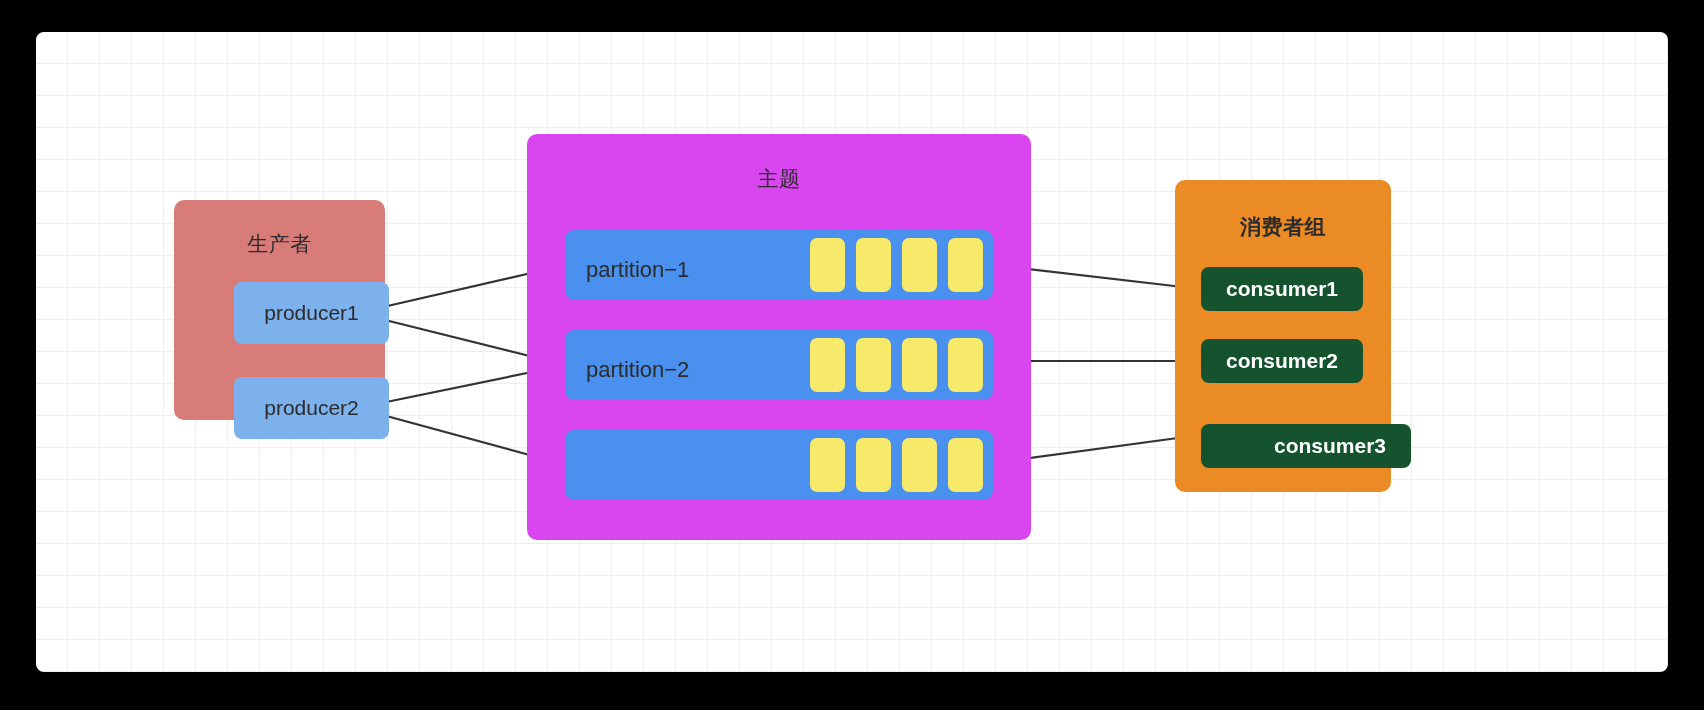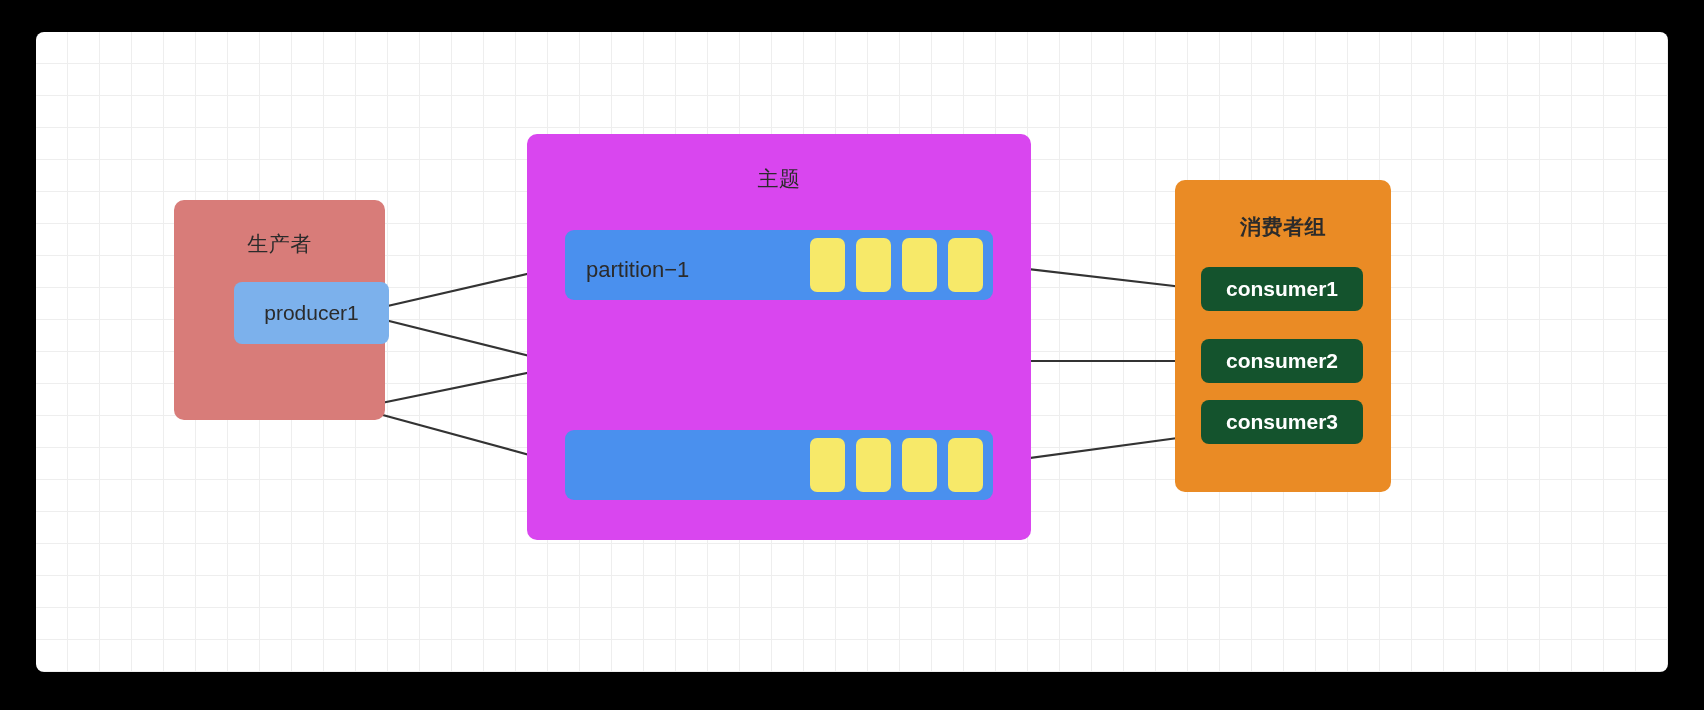--- a/index.html
+++ b/index.html
@@ -162,21 +162,21 @@
     background: #14532d;
     border-radius: 8px;
     display: flex;
     align-items: center;
     justify-content: center;
     color: #ffffff;
     font-size: 21px;
   }
   #consumer-1 { top: 87px; }
   #consumer-2 { top: 159px; }
-  #consumer-3 { top: 220px; }
+  #consumer-3 { top: 244px; padding-left: 48px; }
 </style>
 </head>
 <body>
 
 <div id="stage">
 
   <div id="canvas"></div>
 
   <svg id="wires" viewBox="0 0 1704 710" xmlns="http://www.w3.org/2000/svg">
     <defs>
@@ -198,35 +198,47 @@
     <line x1="993" y1="361" x2="1200" y2="361" stroke="#333333" stroke-width="2.2" marker-end="url(#arrowhead)"></line>
 
     <line x1="993" y1="463" x2="1200" y2="435" stroke="#333333" stroke-width="2.2" marker-end="url(#arrowhead)"></line>
   </svg>
 
   <div class="group" id="producer-group">
     <div class="group-title">生产者</div>
     <div class="producer-box" id="producer-1">
       <span>producer1</span>
     </div>
+    <div class="producer-box" id="producer-2">
+      <span>producer2</span>
+    </div>
   </div>
 
   <div class="group" id="topic-group">
     <div class="group-title">主题</div>
 
     <div class="partition-row" id="partition-1">
       <span class="partition-label">partition−1</span>
       <span class="msg-track">
         <span class="msg-cell"></span>
         <span class="msg-cell"></span>
         <span class="msg-cell"></span>
         <span class="msg-cell"></span>
       </span>
     </div>
 
+    <div class="partition-row" id="partition-2">
+      <span class="partition-label">partition−2</span>
+      <span class="msg-track">
+        <span class="msg-cell"></span>
+        <span class="msg-cell"></span>
+        <span class="msg-cell"></span>
+        <span class="msg-cell"></span>
+      </span>
+    </div>
 
     <div class="partition-row" id="partition-3">
       <span class="msg-track">
         <span class="msg-cell"></span>
         <span class="msg-cell"></span>
         <span class="msg-cell"></span>
         <span class="msg-cell"></span>
       </span>
     </div>
   </div>

